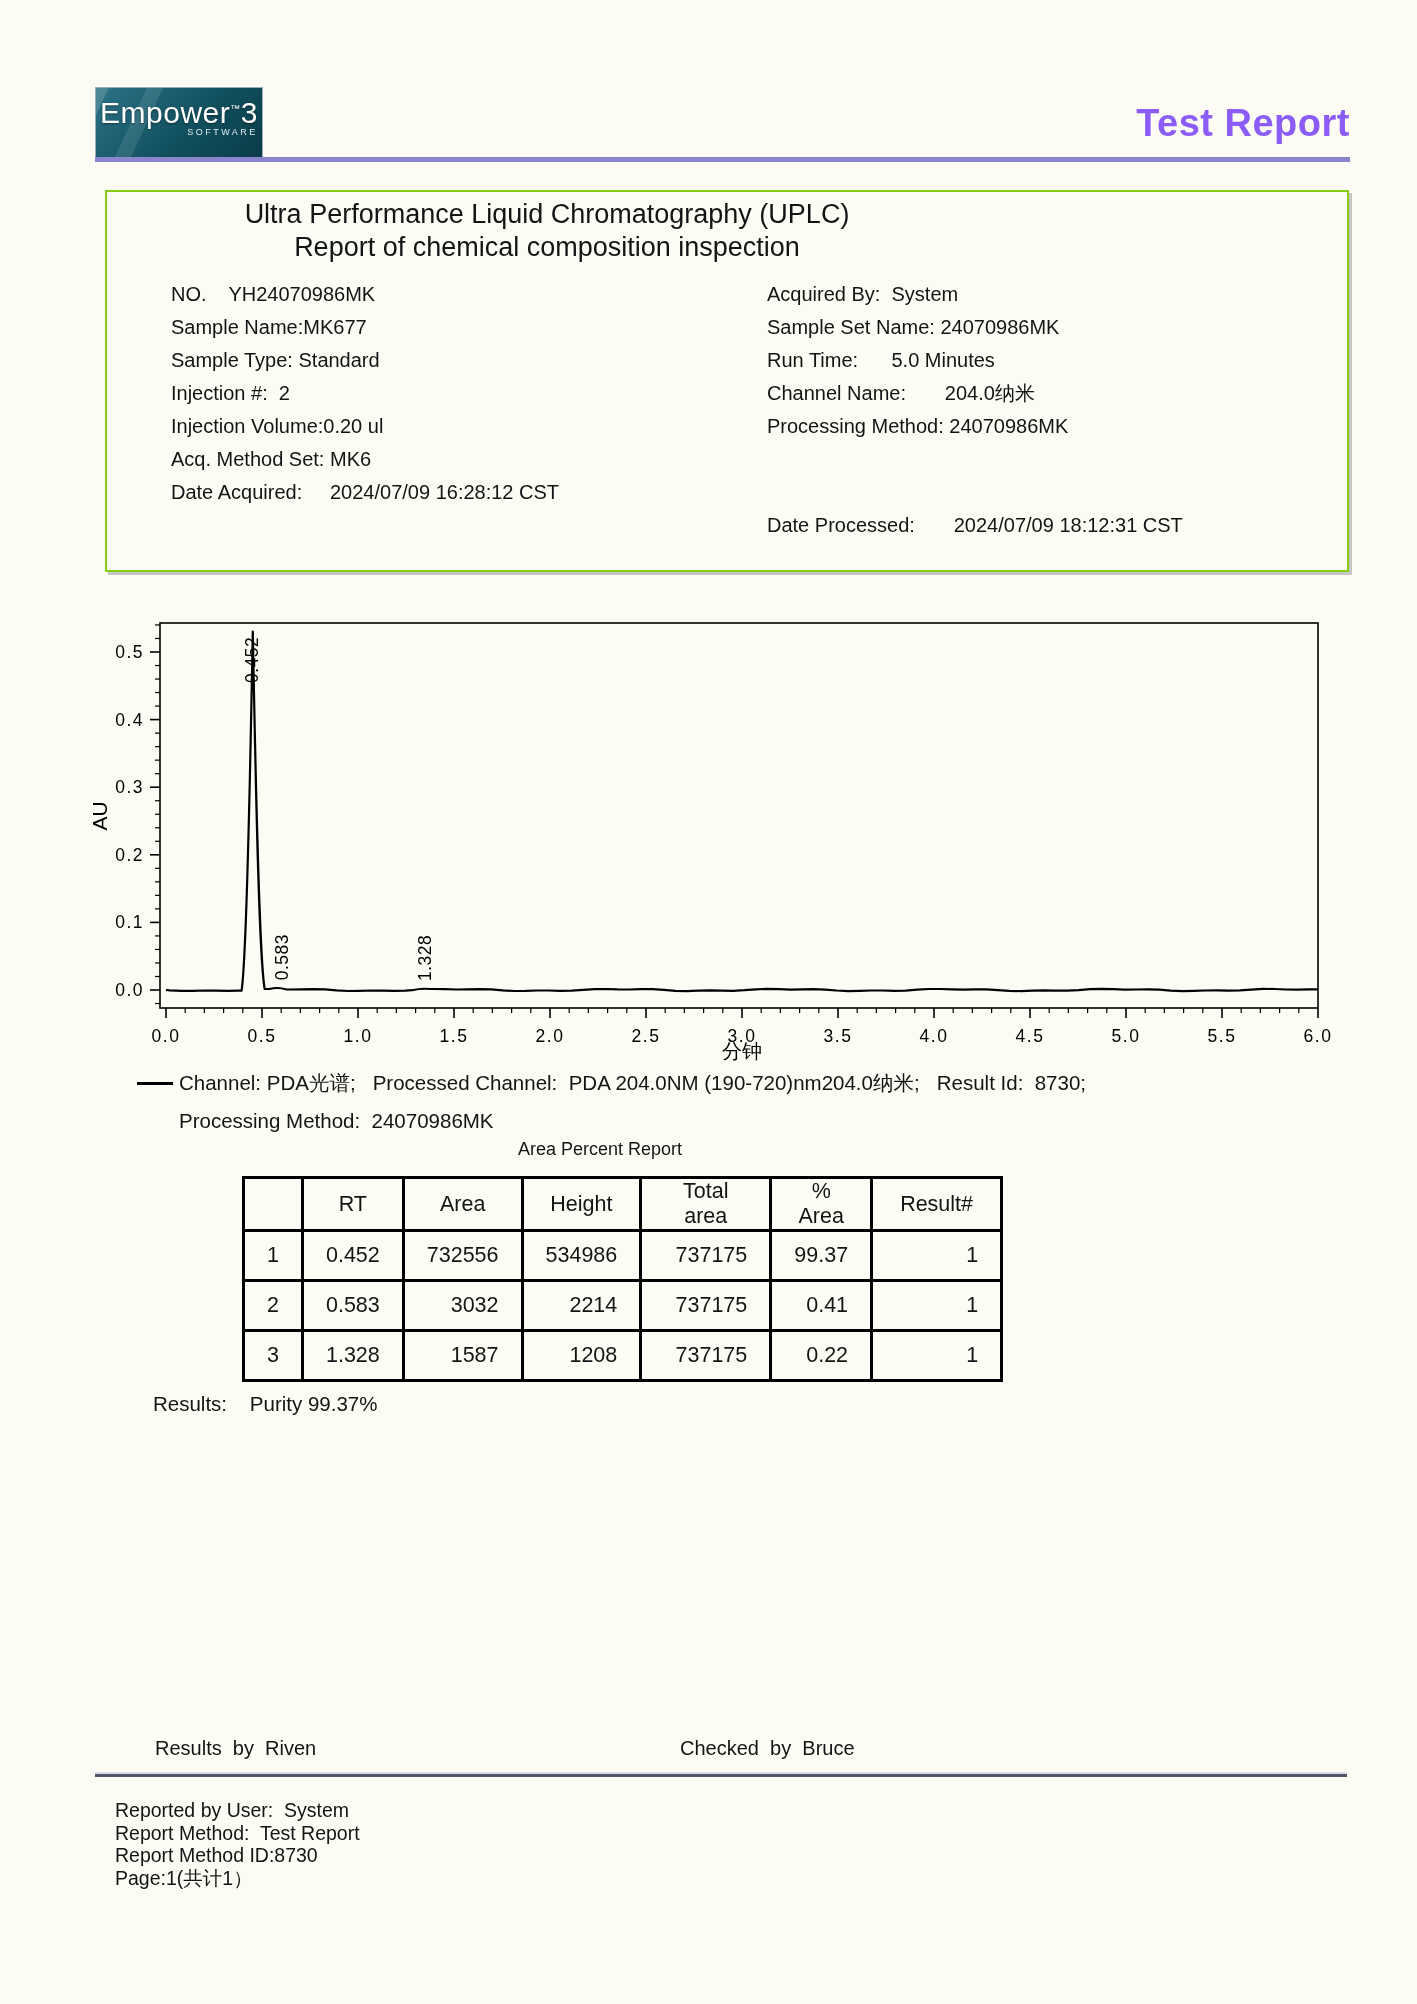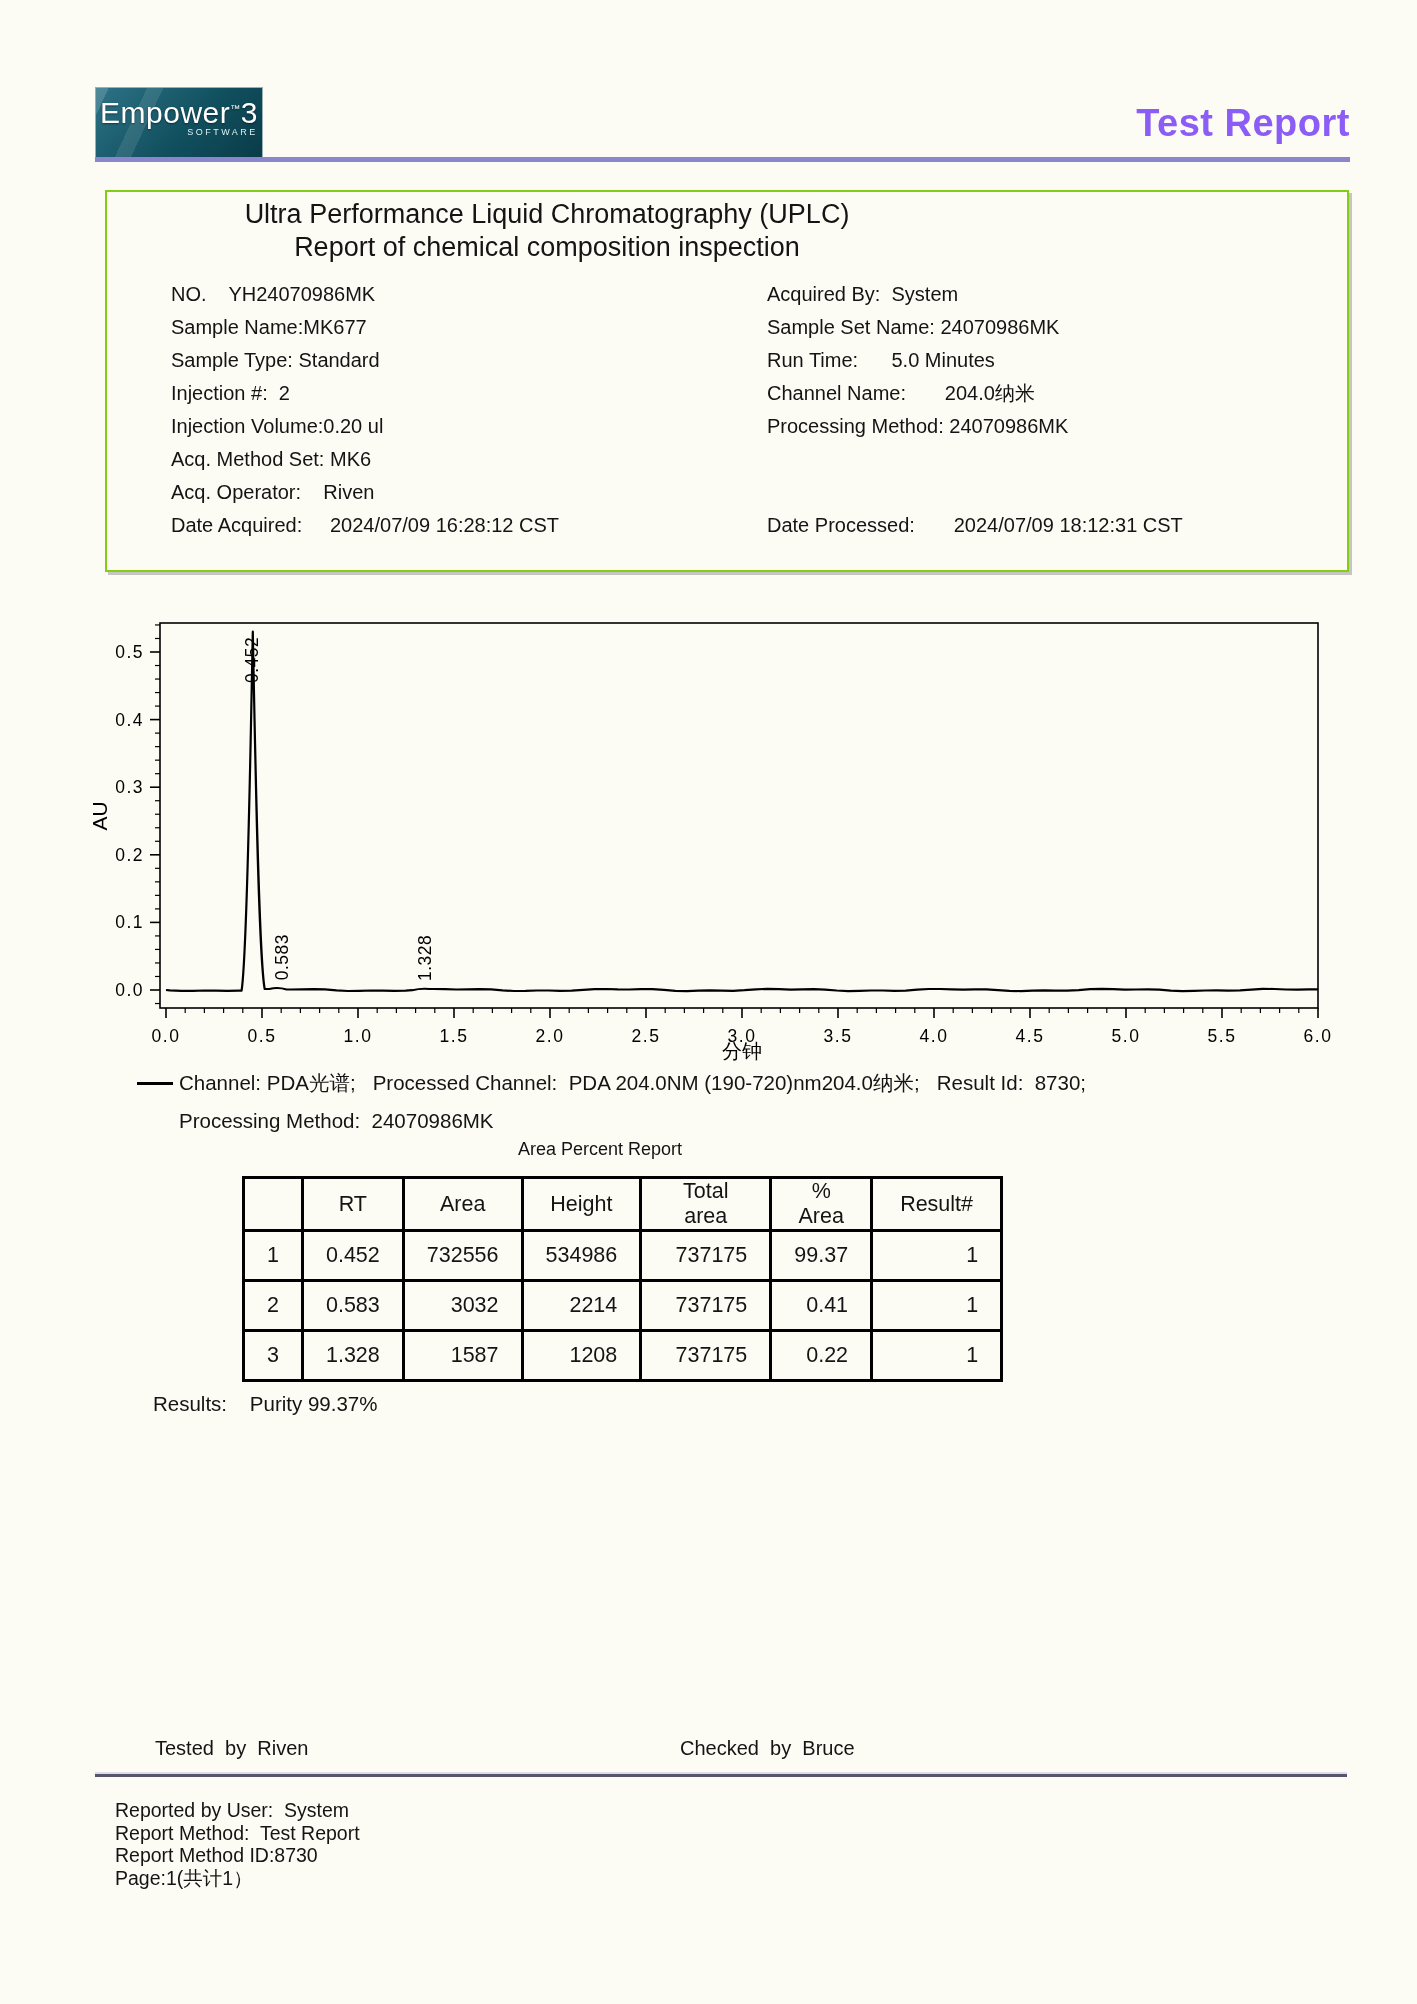--- a/index.html
+++ b/index.html
@@ -75,21 +75,20 @@
       <div>Ultra Performance Liquid Chromatography (UPLC)</div>
       <div>Report of chemical composition inspection</div>
     </div>
     <div class="info-col info-left">
         <div class="info-line">NO.    YH24070986MK</div>
         <div class="info-line">Sample Name:MK677</div>
         <div class="info-line">Sample Type: Standard</div>
         <div class="info-line">Injection #:  2</div>
         <div class="info-line">Injection Volume:0.20 ul</div>
         <div class="info-line">Acq. Method Set: MK6</div>
-        <div class="info-line">Acq. Operator:    Riven</div>
         <div class="info-line">Date Acquired:     2024/07/09 16:28:12 CST</div>
       </div>
     <div class="info-col info-right">
         <div class="info-line">Acquired By:  System</div>
         <div class="info-line">Sample Set Name: 24070986MK</div>
         <div class="info-line">Run Time:      5.0 Minutes</div>
         <div class="info-line">Channel Name:       204.0纳米</div>
         <div class="info-line">Processing Method: 24070986MK</div>
         <div class="info-line"></div>
         <div class="info-line"></div>
@@ -272,21 +271,21 @@
           <td class="al-r">1208</td>
           <td class="al-r">737175</td>
           <td class="al-r">0.22</td>
           <td class="al-r">1</td>
         </tr>
       </tbody>
   </table>
 
   <div class="abs results pre">Results:    Purity 99.37%</div>
 
-  <div class="abs sig pre" style="left:155px;">Tested  by  Riven</div>
+  <div class="abs sig pre" style="left:155px;">Results  by  Riven</div>
   <div class="abs sig pre" style="left:680px;">Checked  by  Bruce</div>
   <div class="abs foot-rule"></div>
   <div class="abs foot-left">
       <div class="pre">Reported by User:  System</div>
       <div class="pre">Report Method:  Test Report</div>
       <div class="pre">Report Method ID:8730</div>
       <div class="pre">Page:1(共计1）</div>
     </div>
 </div>
 

